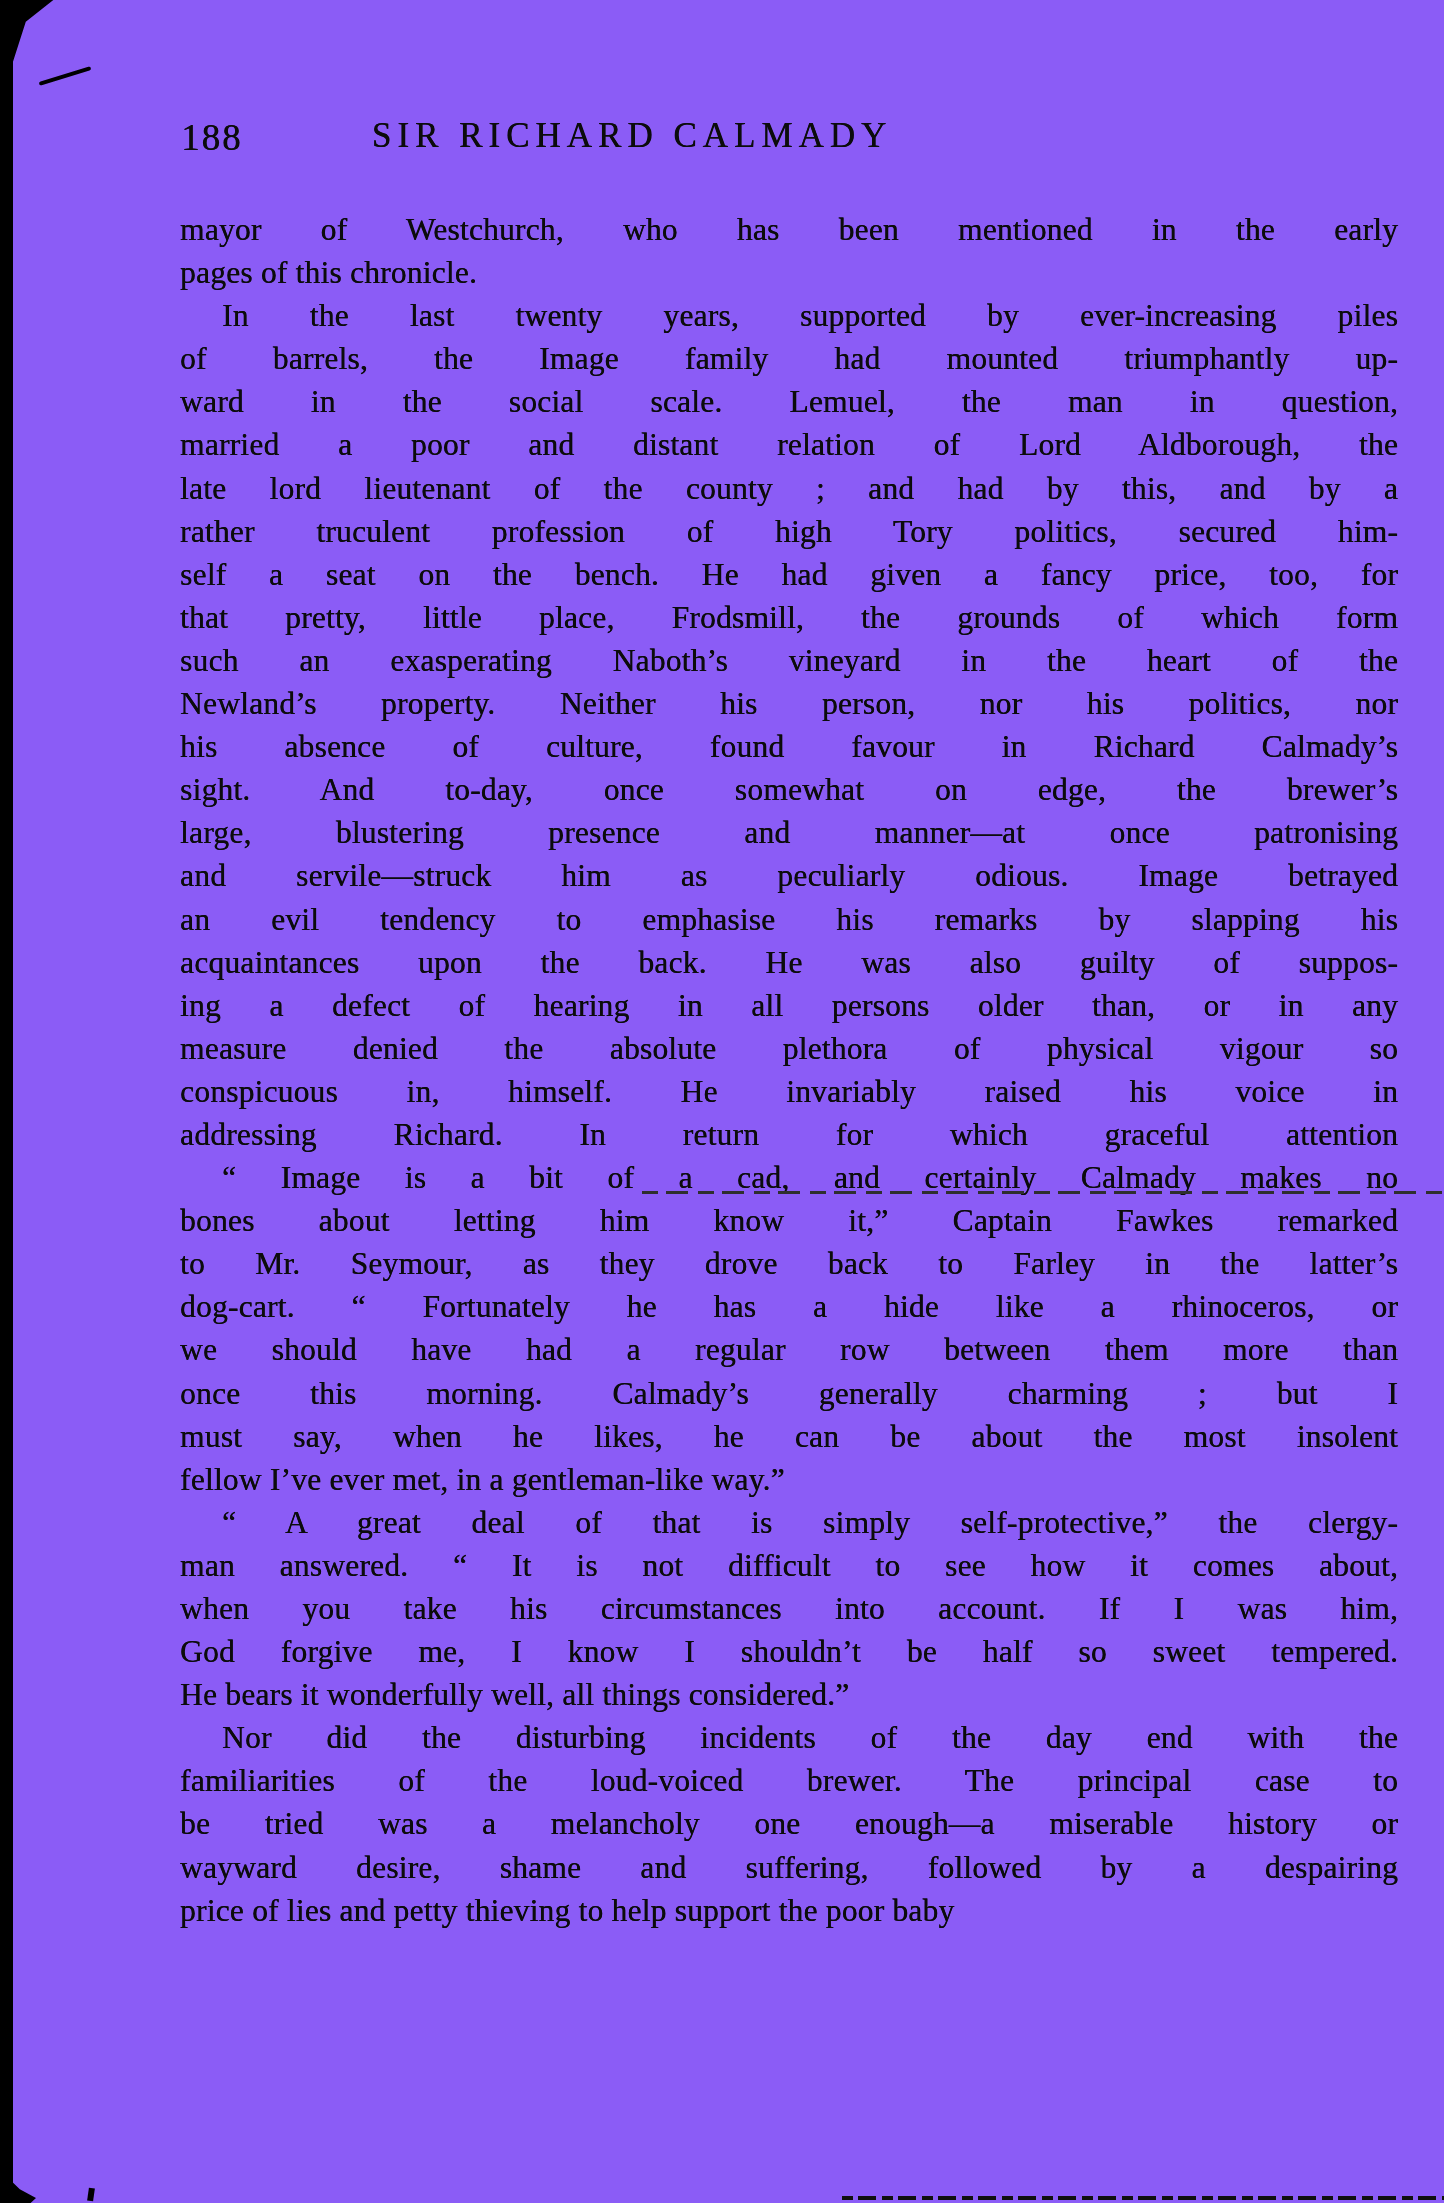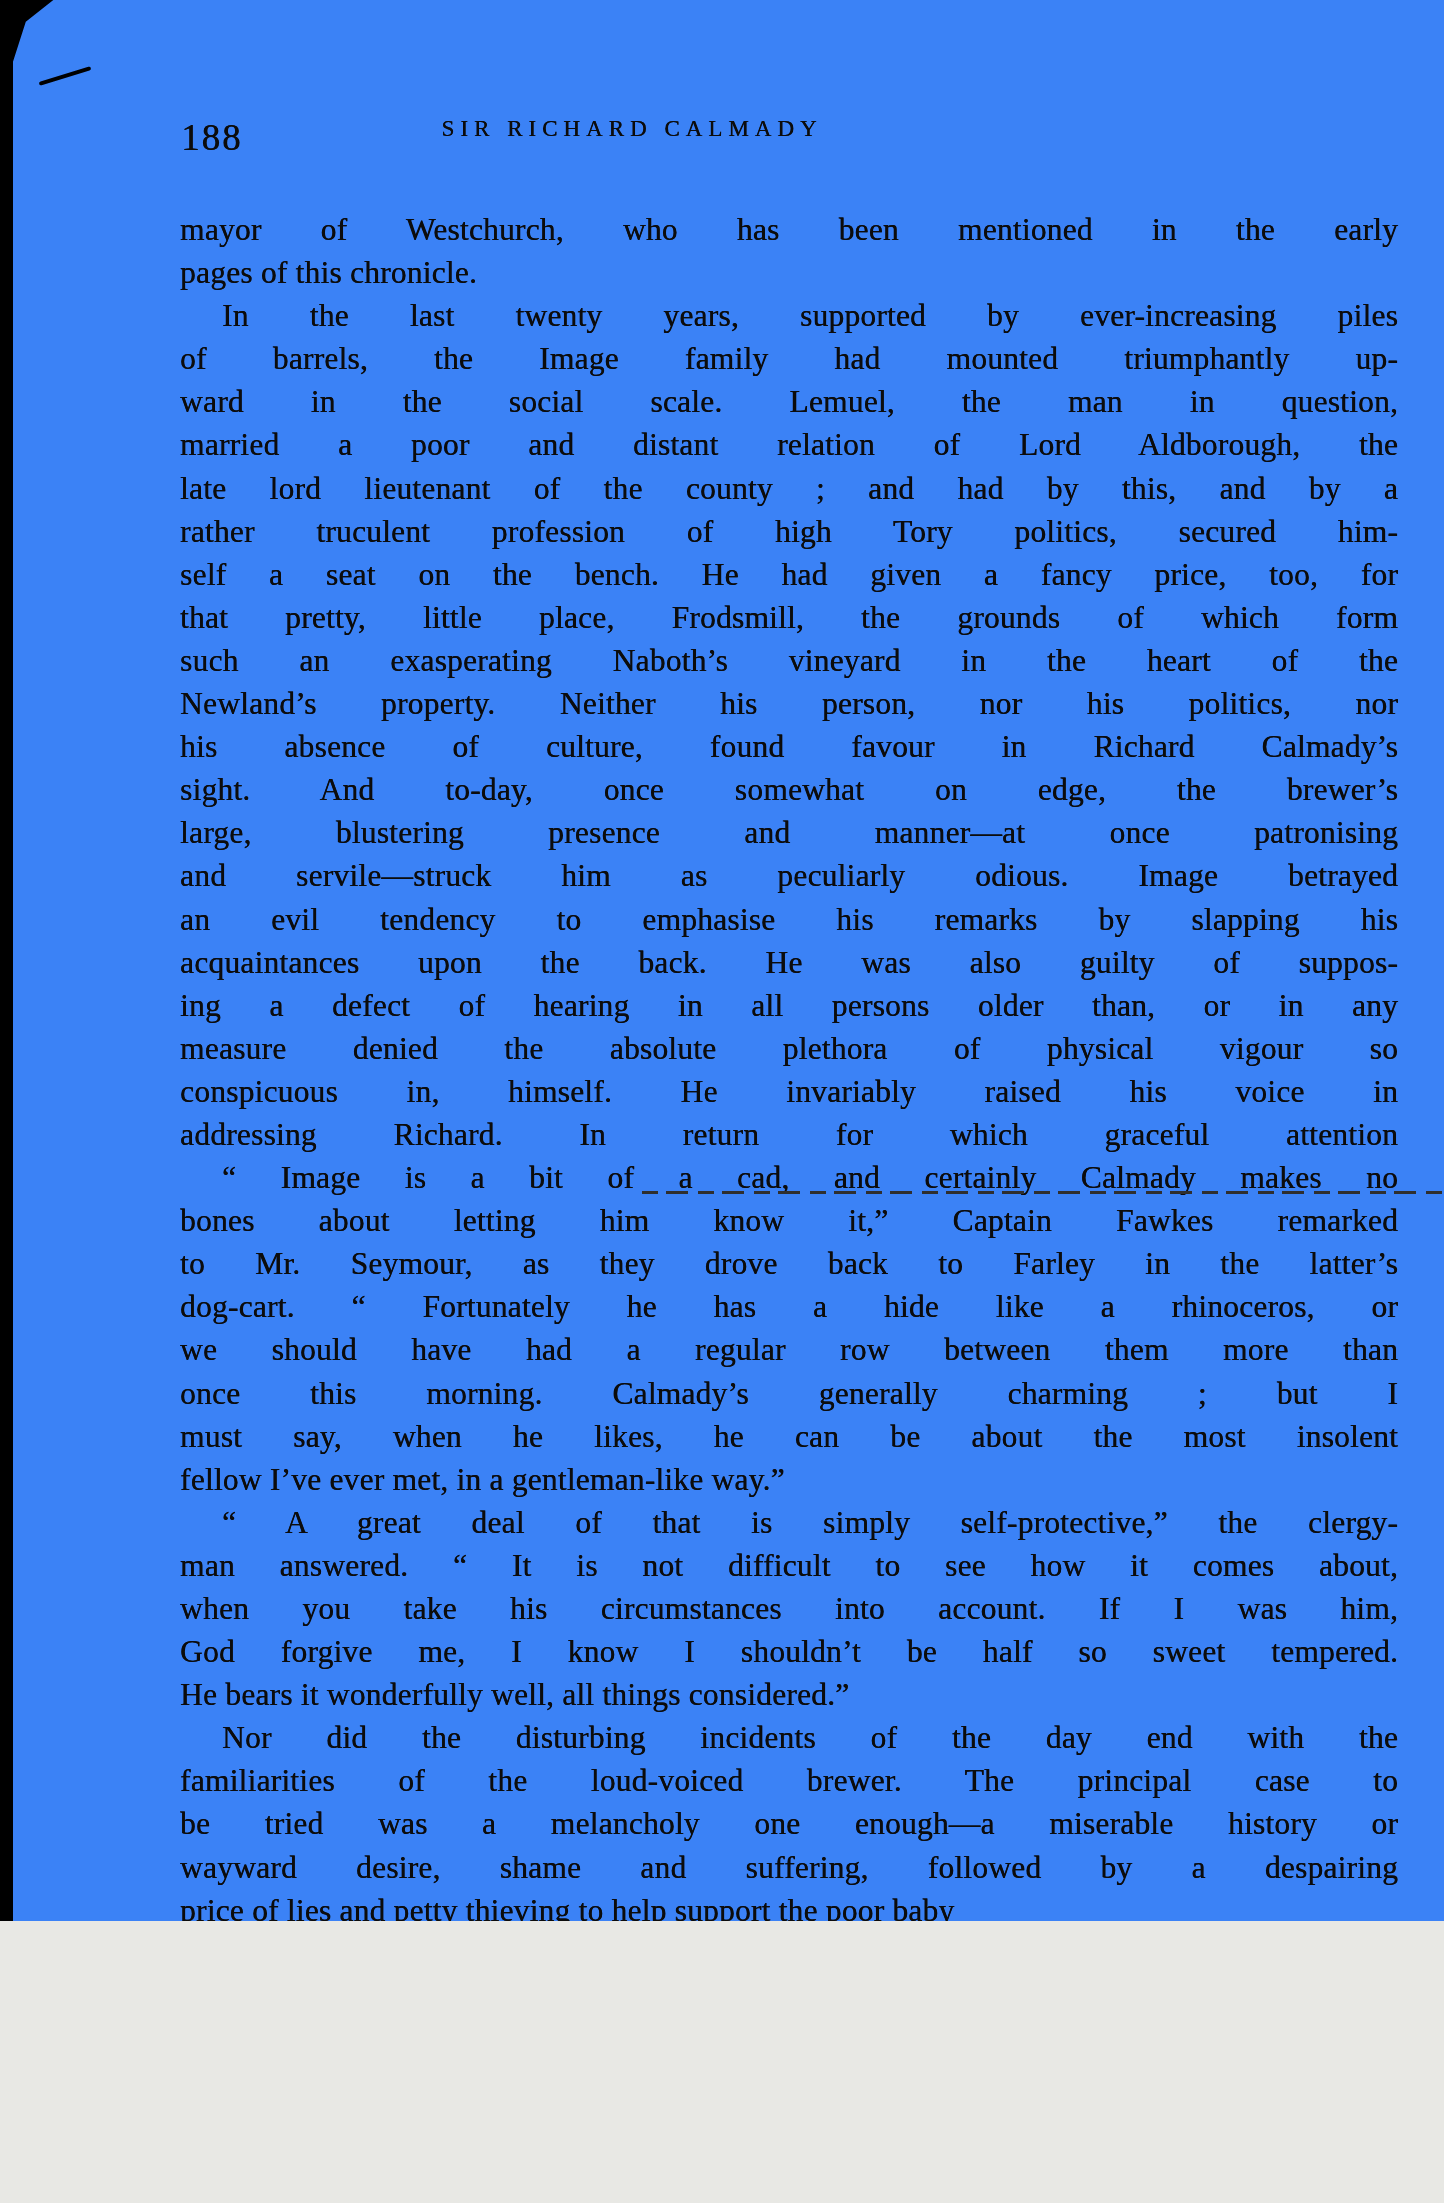--- a/index.html
+++ b/index.html
@@ -1,33 +1,33 @@
 <!DOCTYPE html>
 <html><head>
 <meta charset="utf-8">
 <style>
   html,body{margin:0;padding:0;background:#e8e8e4;}
   .page{
     position:relative;
-    width:1444px;height:1921px;
-    background:#3b82f6;
+    width:1444px;height:2203px;
+    background:#8b5cf6;
     overflow:hidden;
     font-family:"Liberation Serif","DejaVu Serif",serif;
     color:#0c0c0c;
   }
   
   .runhead{position:absolute;top:116px;left:0;width:1444px;height:50px;}
   .pagenum{
     position:absolute;left:181px;top:0;
     font-size:37px;letter-spacing:2px;
     text-shadow:0.4px 0 0 currentColor;
   }
   .headtitle{
     position:absolute;left:632px;top:0;transform:translateX(-50%);
-    font-size:23px;letter-spacing:6px;white-space:nowrap;
+    font-size:35px;letter-spacing:6px;white-space:nowrap;
     text-shadow:0.4px 0 0 currentColor;
   }
   
   .bodyblock{
     position:absolute;left:168px;top:212px;width:1218px;margin-left:12px;
   }
   .line{
     height:43.1px;
     font-size:31.5px;
     letter-spacing:0.2px;

